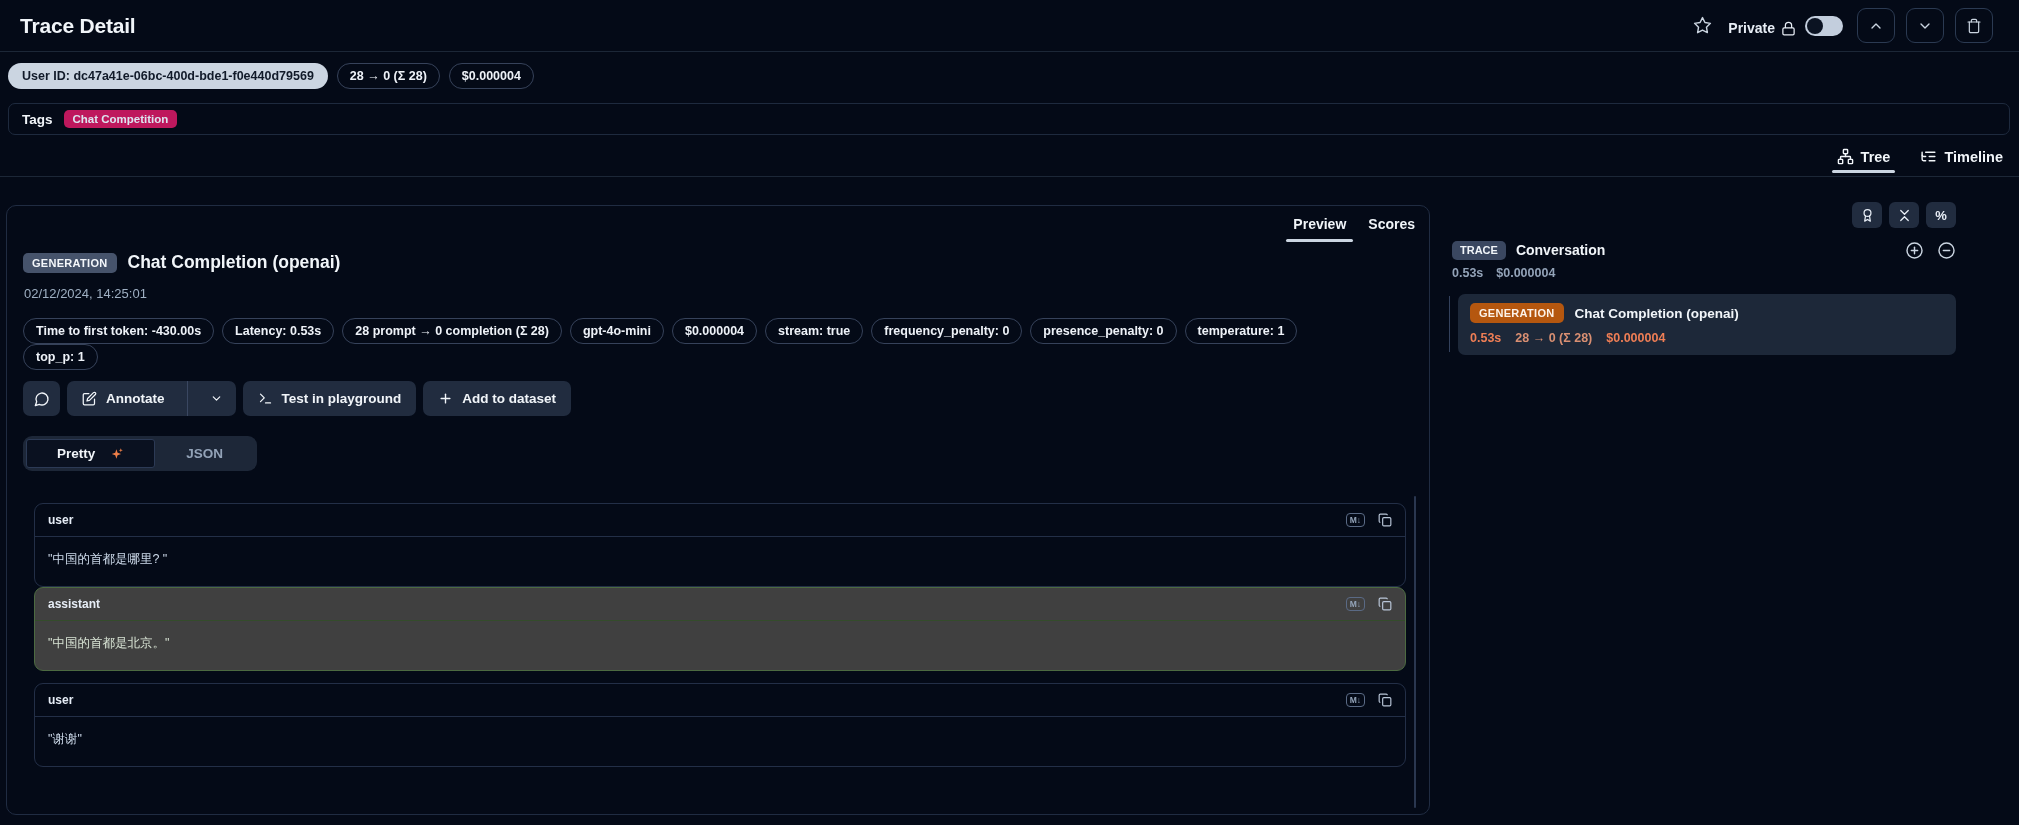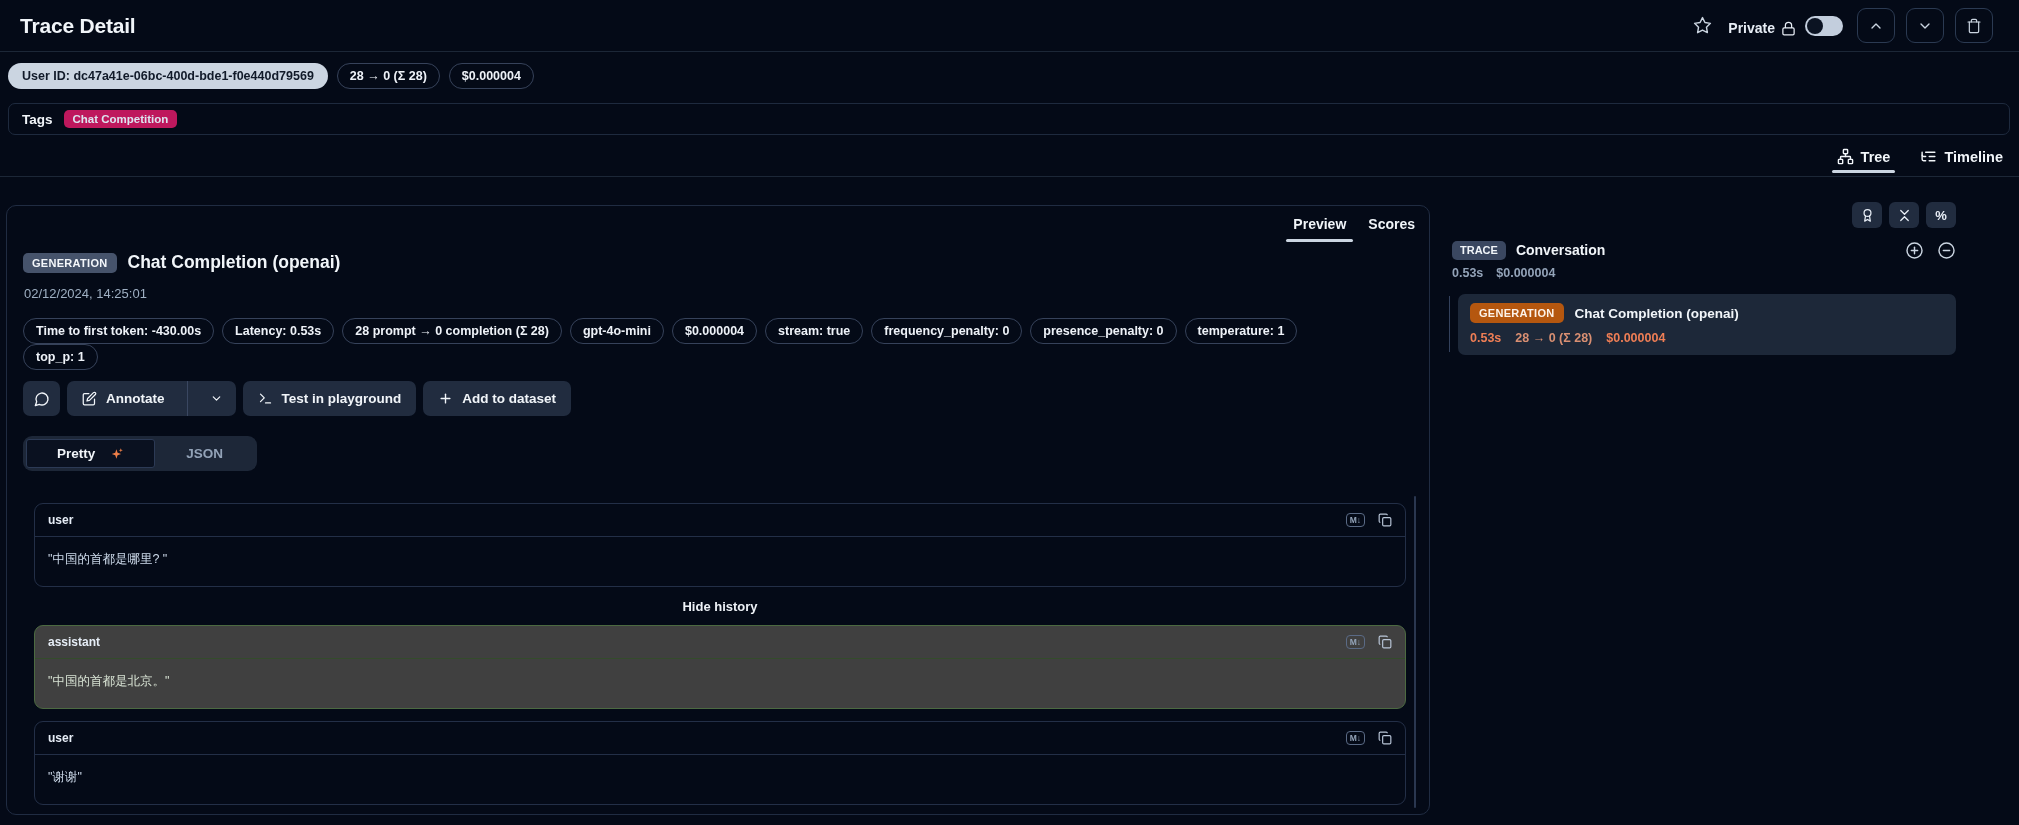--- a/index.html
+++ b/index.html
@@ -311,21 +311,20 @@
                   <rect width="14" height="14" x="8" y="8" rx="2"></rect>
                   <path d="M4 16c-1.1 0-2-.9-2-2V4c0-1.1.9-2 2-2h10c1.1 0 2 .9 2 2"></path>
                 </svg>
             </span>
           </button>
         </span>
       </div>
       <div class="msg-body">"中国的首都是哪里? "</div>
     </div>
 
-    <div class="hide-history">Hide history</div>
 
     <div class="msg assistant">
       <div class="msg-head">
         <span>assistant</span>
         <span class="msg-tools">
           <span class="md-chip">M↓</span>
           <button class="copy-btn">
             <span>
               <svg width="14" height="14" viewBox="0 0 24 24" fill="none" stroke="currentColor" stroke-width="2">
                   <rect width="14" height="14" x="8" y="8" rx="2"></rect>

